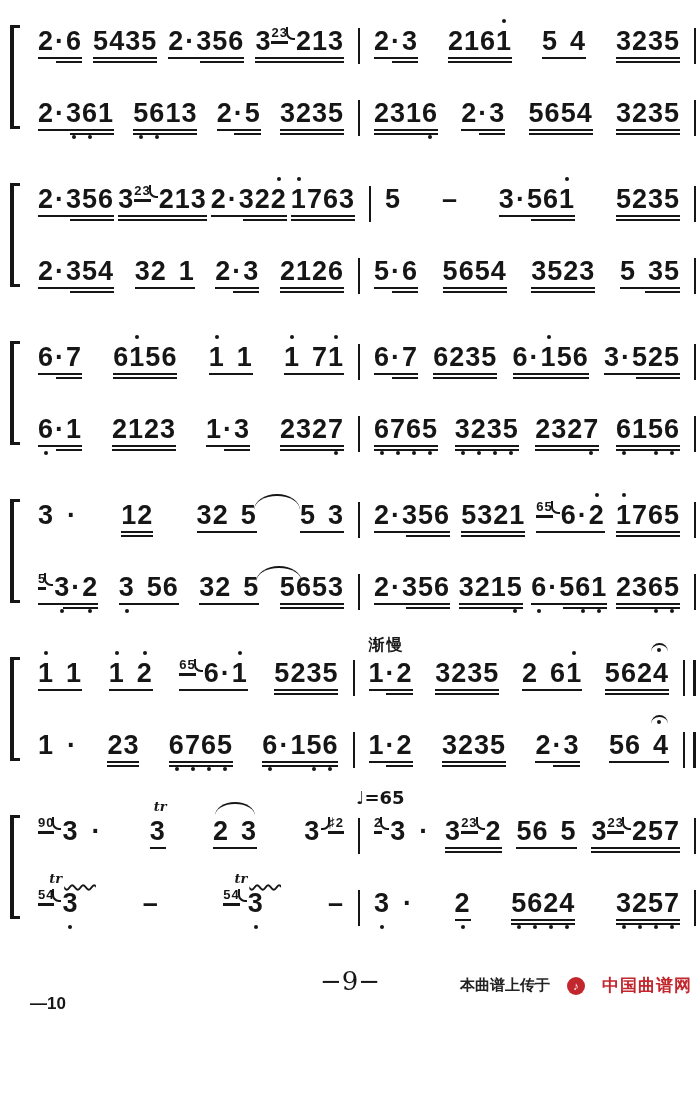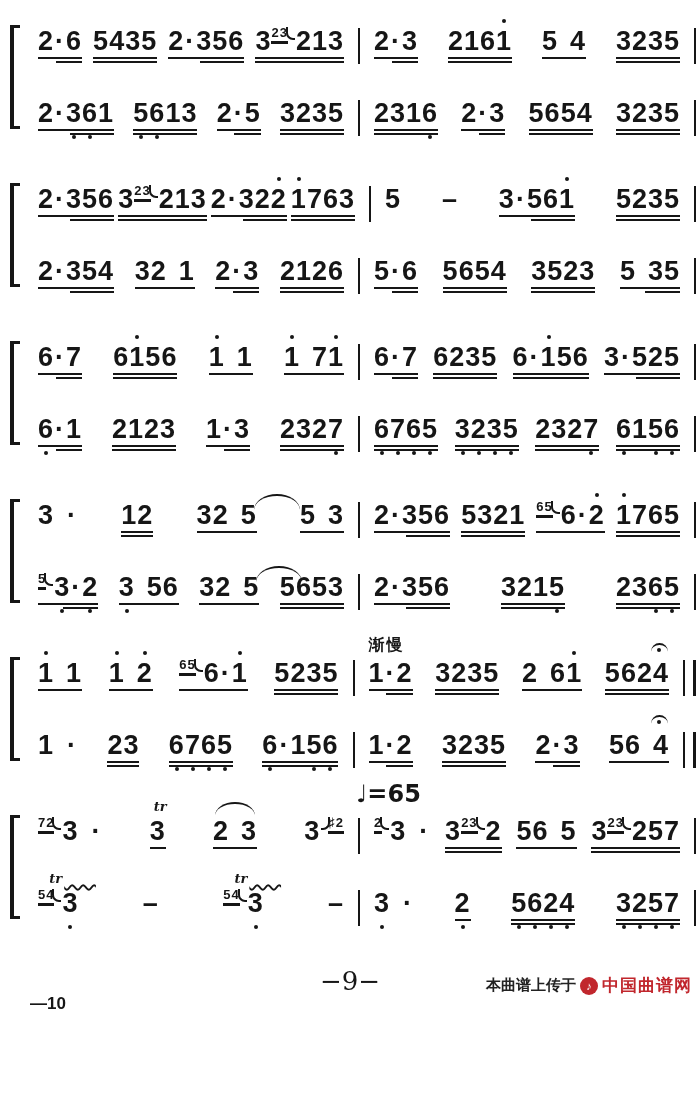--- a/index.html
+++ b/index.html
@@ -50,28 +50,28 @@
            border-top:2px solid var(--ink);border-radius:50% 50% 0 0 / 100% 100% 0 0;}
   .fm{position:absolute;right:3px;top:1px;width:17px;height:9px;border-top:2px solid var(--ink);
       border-radius:9px 9px 0 0;}
   .fm::after{content:'';position:absolute;left:50%;top:3px;width:4px;height:4px;background:var(--ink);
              border-radius:50%;transform:translateX(-50%);}
 
   
   .ab{position:absolute;bottom:calc(100% - 14px);left:0;white-space:nowrap;margin-top:11px;}
   .ab.tr,.ab.trw{font-family:"DejaVu Serif",serif;font-style:italic;font-weight:700;font-size:13px;left:30%;}
   .ab.cn{font-weight:700;font-size:16px;left:2px;letter-spacing:2px;}
-  .ab.tempo{font-family:"DejaVu Sans",sans-serif;font-weight:700;font-size:24px;left:-16px;bottom:calc(100% - 8px);text-align:center;}
+  .ab.tempo{font-family:"DejaVu Sans",sans-serif;font-weight:700;font-size:18px;left:-16px;bottom:calc(100% - 8px);text-align:center;}
   .wv{display:inline-block;text-decoration:underline wavy 1.5px var(--ink);margin-left:2px;}
 
   
   .footer{position:relative;height:60px;}
   .pgnum{position:absolute;left:50%;transform:translateX(-50%);top:8px;
          font-family:"DejaVu Serif",serif;font-size:26px;color:var(--ink);}
-  .wm{position:absolute;right:8px;top:16px;display:flex;align-items:center;gap:4px;}
+  .wm{position:absolute;right:8px;top:16px;display:flex;align-items:center;gap:17px;}
   .wm-pre{font-size:15px;font-weight:700;color:#222;}
   .wm-logo{width:18px;height:18px;background:var(--red);border-radius:50%;color:#fff;
            font-size:11px;font-weight:700;display:flex;align-items:center;justify-content:center;}
   .wm-site{color:var(--red);font-weight:700;font-size:17px;letter-spacing:1px;}
   .partial{position:absolute;left:30px;top:36px;font-size:17px;font-weight:700;color:var(--ink);}
 </style>
 </head>
 <body>
 
 <div class="page">
@@ -203,20 +203,21 @@
           <div class="meas">
             <span class="grp"><span class="main"><span class="gr"><span class="grt">5</span><i class="ghk"></i></span><span class="ch">3<i class="dB"></i></span><span class="ch dt">·</span><span class="ch">2<i class="dB"></i></span></span><i class="ul u1"></i><i class="ul u2 r"></i></span>
             <span class="grp"><span class="main"><span class="ch">3<i class="dB"></i></span><span class="ch sp">&nbsp;</span><span class="ch">5</span><span class="ch">6</span></span><i class="ul u1"></i></span>
             <span class="grp"><span class="main"><span class="ch">3</span><span class="ch">2</span><span class="ch sp">&nbsp;</span><span class="ch">5</span></span><i class="ul u1"></i><span class="arcafter"></span></span>
             <span class="grp"><span class="main"><span class="ch">5</span><span class="ch">6</span><span class="ch">5</span><span class="ch">3</span></span><i class="ul u1"></i><i class="ul u2"></i></span>
           </div>
           <div class="bar"></div>
           <div class="meas">
             <span class="grp"><span class="main"><span class="ch">2</span><span class="ch dt">·</span><span class="ch">3</span><span class="ch">5</span><span class="ch">6</span></span><i class="ul u1"></i><i class="ul u2 r"></i></span>
             <span class="grp"><span class="main"><span class="ch">3</span><span class="ch">2</span><span class="ch">1</span><span class="ch">5<i class="dB"></i></span></span><i class="ul u1"></i><i class="ul u2"></i></span>
+            <span class="grp"><span class="main"><span class="ch">6<i class="dB"></i></span><span class="ch dt">·</span><span class="ch">5</span><span class="ch">6<i class="dB"></i></span><span class="ch">1<i class="dB"></i></span></span><i class="ul u1"></i><i class="ul u2 r"></i></span>
             <span class="grp"><span class="main"><span class="ch">2</span><span class="ch">3</span><span class="ch">6<i class="dB"></i></span><span class="ch">5<i class="dB"></i></span></span><i class="ul u1"></i><i class="ul u2"></i></span>
           </div>
           <div class="bar"></div>
         </div>
       </div>
       <div class="sys">
         <div class="bracket"></div>
         <div class="line">
           <div class="meas">
             <span class="grp"><span class="main"><span class="ch">1<i class="dA"></i></span><span class="ch sp">&nbsp;</span><span class="ch">1</span></span><i class="ul u1"></i></span>
@@ -247,21 +248,21 @@
             <span class="grp"><span class="main"><span class="ch">2</span><span class="ch dt">·</span><span class="ch">3</span></span><i class="ul u1"></i><i class="ul u2 r"></i></span>
             <span class="grp"><span class="main"><span class="ch">5</span><span class="ch">6</span><span class="ch sp">&nbsp;</span><span class="ch">4</span></span><span class="fm"></span><i class="ul u1"></i></span>
           </div>
           <div class="bar double"></div>
         </div>
       </div>
       <div class="sys">
         <div class="bracket"></div>
         <div class="line">
           <div class="meas">
-            <span class="grp"><span class="main"><span class="gr"><span class="grt">72</span><i class="ghk"></i></span><span class="ch">3</span><span class="ch sp">&nbsp;</span><span class="ch dt">·</span></span></span>
+            <span class="grp"><span class="main"><span class="gr"><span class="grt">90</span><i class="ghk"></i></span><span class="ch">3</span><span class="ch sp">&nbsp;</span><span class="ch dt">·</span></span></span>
             <span class="grp"><div class="ab tr">tr</div><span class="main"><span class="ch">3</span></span><i class="ul u1"></i></span>
             <span class="grp"><div class="arcover"></div><span class="main"><span class="ch">2</span><span class="ch sp">&nbsp;</span><span class="ch">3</span></span><i class="ul u1"></i></span>
             <span class="grp"><span class="main"><span class="ch">3</span><span class="grr"><i class="ghk2"></i><span class="grt">♯2</span></span></span></span>
           </div>
           <div class="bar"></div>
           <div class="meas">
             <span class="grp"><div class="ab tempo">♩=65</div><span class="main"><span class="gr"><span class="grt">2</span><i class="ghk"></i></span><span class="ch">3</span><span class="ch sp">&nbsp;</span><span class="ch dt">·</span></span></span>
             <span class="grp"><span class="main"><span class="ch">3</span><span class="gr"><span class="grt">23</span><i class="ghk"></i></span><span class="ch">2</span></span><i class="ul u1"></i><i class="ul u2"></i></span>
             <span class="grp"><span class="main"><span class="ch">5</span><span class="ch">6</span><span class="ch sp">&nbsp;</span><span class="ch">5</span></span><i class="ul u1"></i></span>
             <span class="grp"><span class="main"><span class="ch">3</span><span class="gr"><span class="grt">23</span><i class="ghk"></i></span><span class="ch">2</span><span class="ch">5</span><span class="ch">7</span></span><i class="ul u1"></i><i class="ul u2"></i></span>

